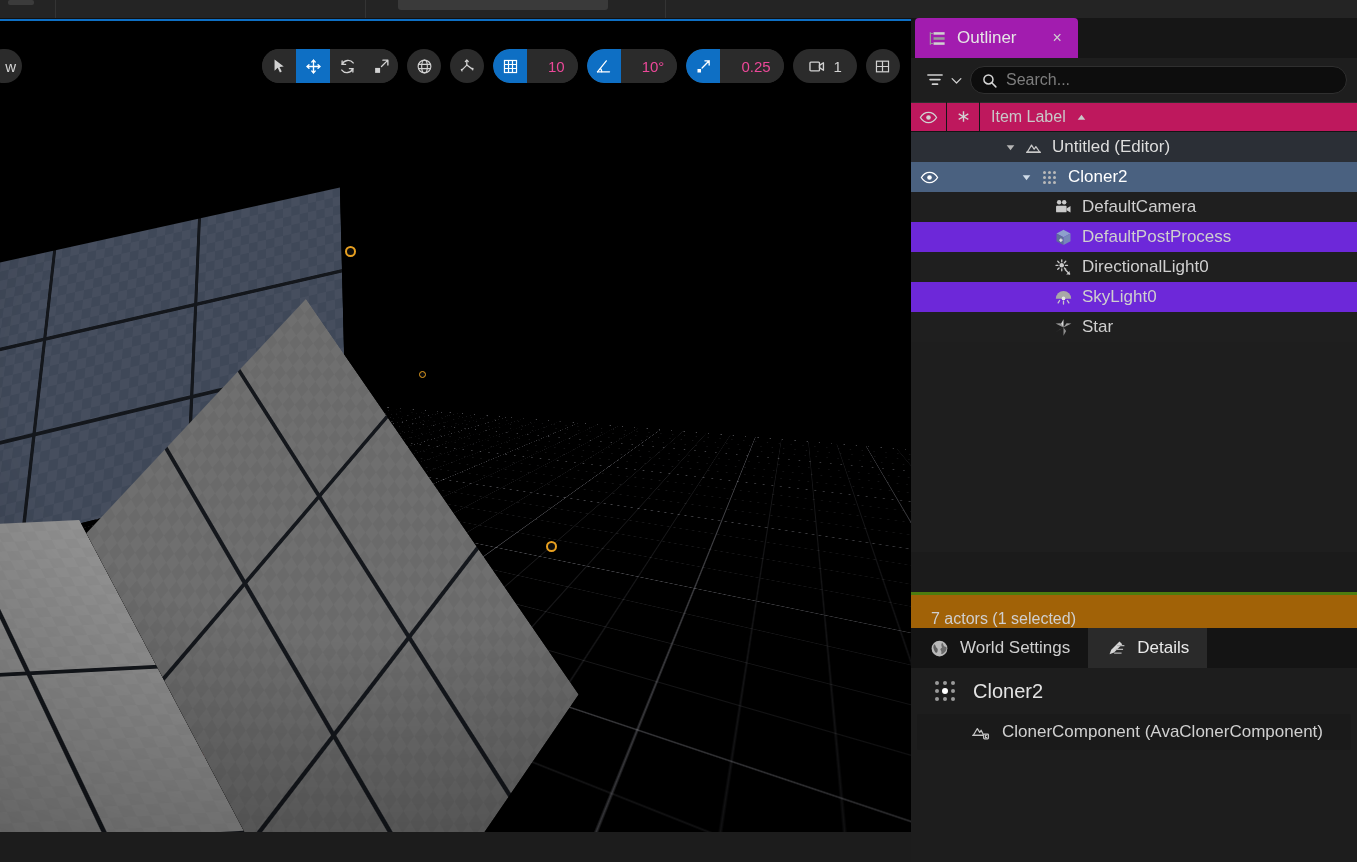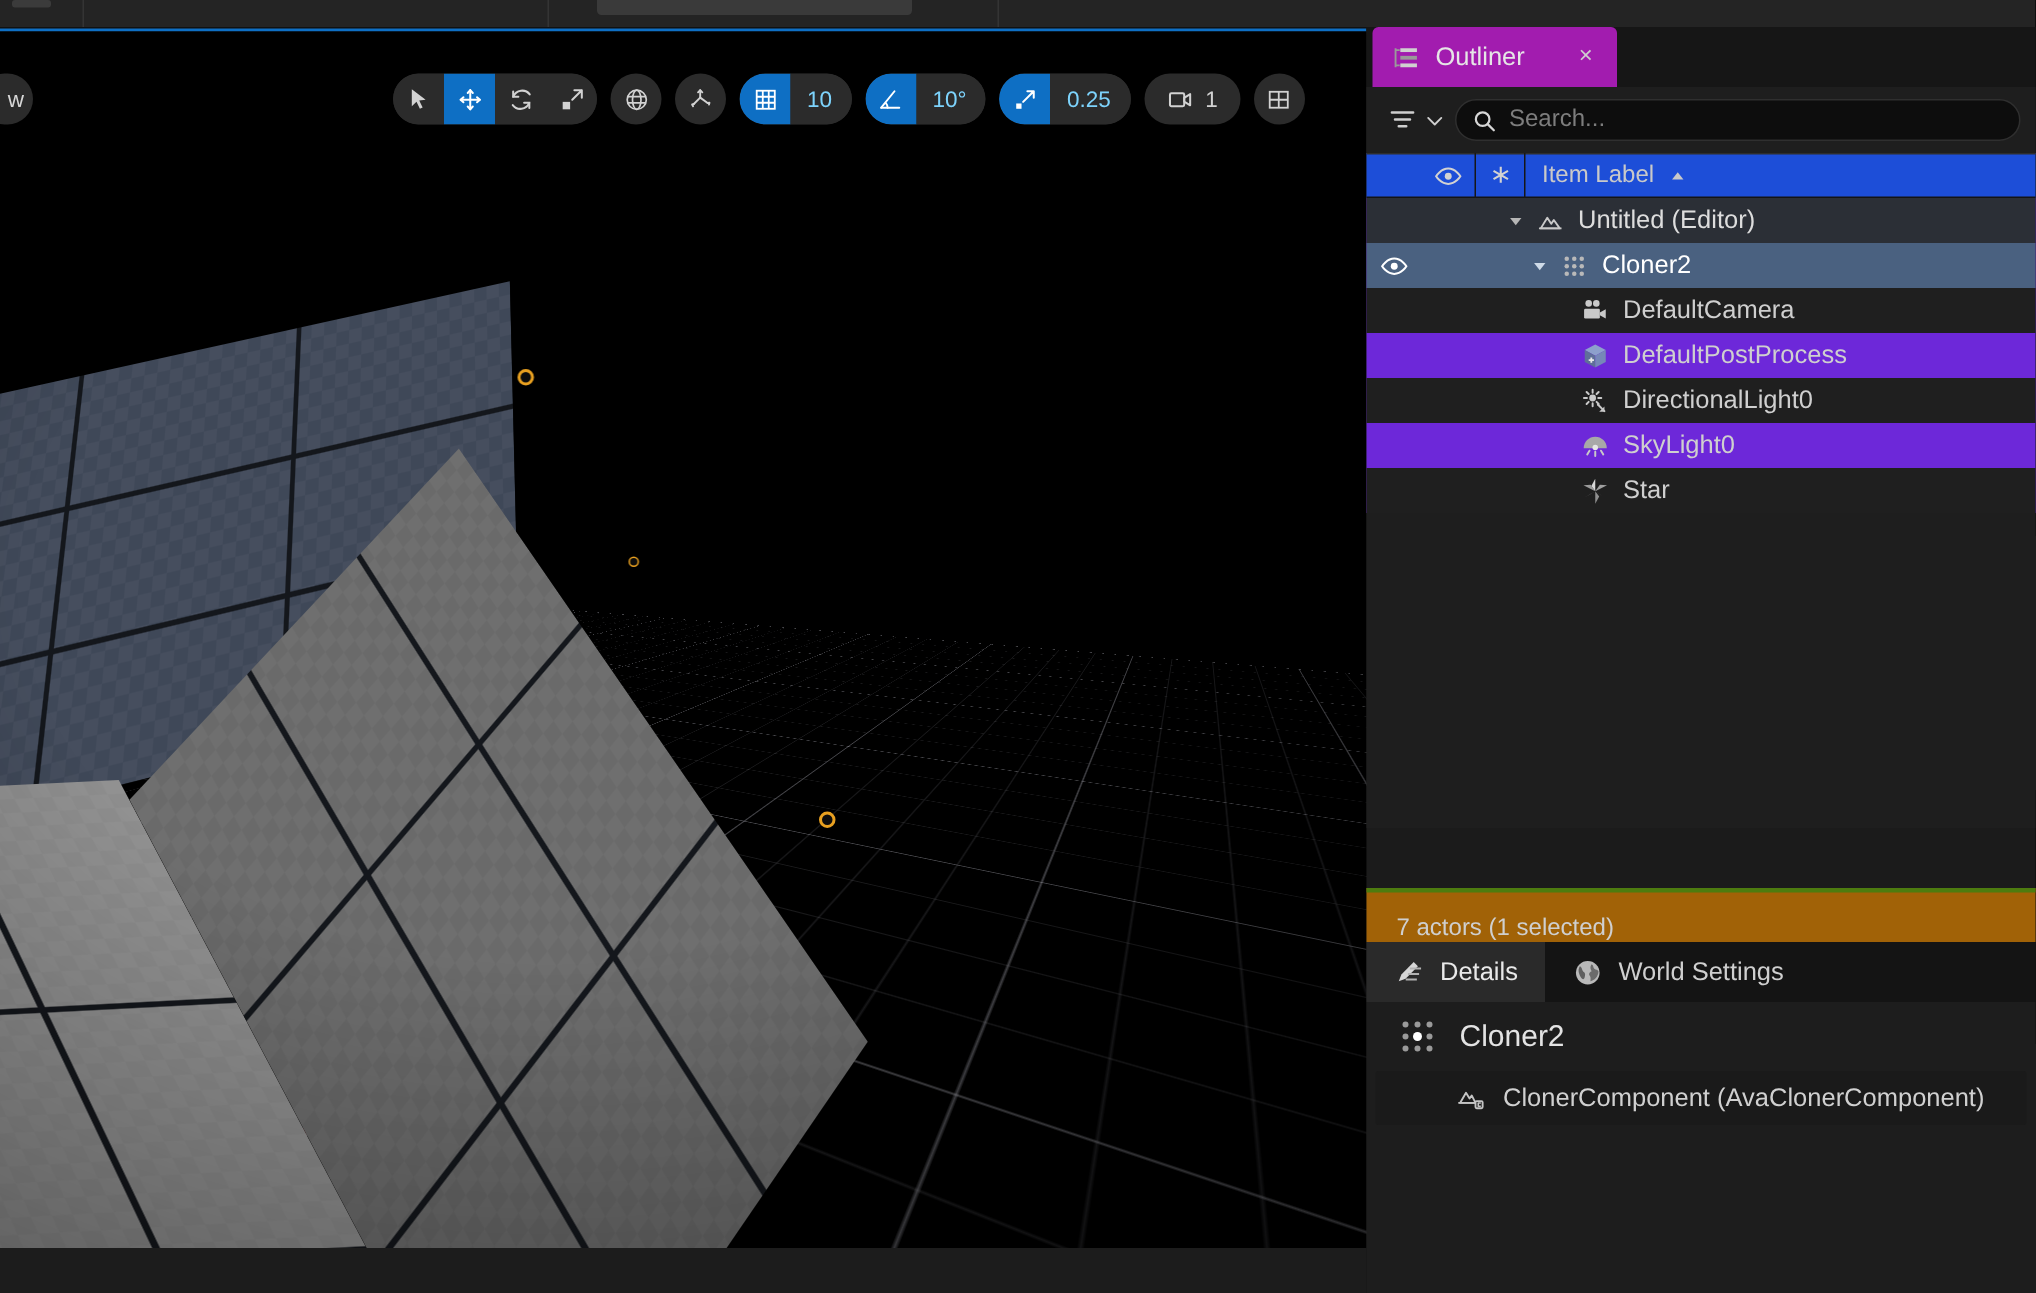--- a/index.html
+++ b/index.html
@@ -73,22 +73,22 @@
   
   .vp-toolbar { position:absolute; left:262px; top:28px; height:34px; display:flex; align-items:center; gap:9px; }
   .tgroup { display:flex; align-items:center; height:34px; background:#2b2b2b; border-radius:17px; overflow:hidden; }
   .tbtn { width:34px; height:34px; display:flex; align-items:center; justify-content:center;
           color:#d2d2d2; background:#2b2b2b; cursor:pointer; }
   .tbtn.first { border-radius:17px 0 0 17px; }
   .tbtn.last { border-radius:0 17px 17px 0; }
   .tbtn.solo { border-radius:17px; }
   .tbtn.active { background:#0e6fc4; color:#fff; }
   .tbtn svg { width:17px; height:17px; display:block; }
-  .tval { height:34px; min-width:38px; padding:0 11px; display:flex; align-items:center; justify-content:center;
-          background:#2b2b2b; color:#7dd3fc; font-size:15px; cursor:pointer; }
+  .tval { height:34px; min-width:38px; padding:0 21px; display:flex; align-items:center; justify-content:center;
+          background:#2b2b2b; color:#ec4899; font-size:15px; cursor:pointer; }
   .tval.last { border-radius:0 17px 17px 0; padding-right:13px; }
   .cam-pill { display:flex; align-items:center; gap:7px; height:34px; padding:0 15px;
               background:#2b2b2b; border-radius:17px; color:#d2d2d2; font-size:15px; cursor:pointer; }
   .vp-label { position:absolute; left:-14px; top:28px; width:36px; height:34px; background:#2b2b2b;
               border-radius:17px; color:#d6d6d6; font-size:15px; display:flex; align-items:center;
               justify-content:flex-end; padding-right:6px; cursor:pointer; }
 
   
   .right-col { position:absolute; left:911px; top:18px; width:446px; height:844px; background:#1b1b1b; }
 
@@ -102,22 +102,22 @@
   .tab .tab-close { color:#cfcfcf; font-size:16px; margin-left:26px; cursor:pointer; }
 
   .ol-body { position:absolute; left:0; top:40px; width:446px; height:494px; background:#1e1e1e; }
 
   .filter-row { display:flex; align-items:center; height:44px; padding:0 10px 0 14px; gap:6px; background:#1e1e1e; }
   .filter-btn { display:flex; align-items:center; gap:4px; color:#cfcfcf; cursor:pointer; }
   .search-box { flex:1; height:28px; display:flex; align-items:center; gap:8px; padding:0 10px;
                 background:#0d0d0d; border:1px solid #2f2f2f; border-radius:14px; cursor:text; }
   .search-box .ph { color:#7d7d7d; font-size:16px; }
 
-  .col-head { display:flex; align-items:center; height:30px; background:#1d4ed8;
-              border-top:1px solid #2e2e2e; border-bottom:1px solid #141414;padding-left:37px; }
+  .col-head { display:flex; align-items:center; height:30px; background:#be185d;
+              border-top:1px solid #2e2e2e; border-bottom:1px solid #141414; }
   .col-head .c { display:flex; align-items:center; justify-content:center; height:30px;
                  border-right:1px solid #161616; color:#c9c9c9; }
   .col-eye { width:36px; } .col-star { width:33px; }
   .col-label { flex:1; justify-content:flex-start !important; padding-left:11px; gap:9px; font-size:16px; border-right:none !important; }
 
   .tree { background:#6d28d9; }
   .row { position:relative; display:flex; align-items:center; height:30px; cursor:pointer; }
   .row.alt { background:#1f1f1f; }
   .row.root { background:#2b2f36; }
   .row.sel { background:#4a6180; }
@@ -490,34 +490,34 @@
           </div>
           <span class="lbl">Star</span>
         </div>
       </div>
 
       <div class="status-bar">
         <span>7 actors (1 selected)</span>
       </div>
 
       <div class="det-tabs">
-        <div class="det-tab active">
-          <svg viewBox="0 0 24 24" width="21" height="21">
-            <path d="M4 18.5l2-5.2 9.4-9.4 3.2 3.2L9.2 16.5z" fill="#d6d6d6"></path>
-            <path d="M12.5 8.8h8.5M11 13h8.5M9.3 17.2h8.5" stroke="#b2b2b2" stroke-width="1.5"></path>
-          </svg>
-          <span>Details</span>
-        </div>
         <div class="det-tab">
           <svg viewBox="0 0 24 24" width="21" height="21">
             <circle cx="12" cy="12" r="9" fill="#b9b9b9"></circle>
             <path d="M6 7c2 1 1.5 3.5 3 4.5s1 3 .5 4.5-2 1-3-1S4 10 6 7z" fill="#5f5f5f"></path>
             <path d="M15 5.5c1.5 1 1 2.5 2 3.5s2.5.5 3.2 2c-.3 4-3 6.8-6.2 7.4.4-2 .2-3.4-.6-4.3-1-1.2.2-2.6 1.6-3.2-.8-1.5-1.6-3.4 0-5.4z" fill="#6b6b6b"></path>
           </svg>
           <span>World Settings</span>
+        </div>
+        <div class="det-tab active">
+          <svg viewBox="0 0 24 24" width="21" height="21">
+            <path d="M4 18.5l2-5.2 9.4-9.4 3.2 3.2L9.2 16.5z" fill="#d6d6d6"></path>
+            <path d="M12.5 8.8h8.5M11 13h8.5M9.3 17.2h8.5" stroke="#b2b2b2" stroke-width="1.5"></path>
+          </svg>
+          <span>Details</span>
         </div>
       </div>
 
       <div class="det-body">
         <div class="det-head">
           <div class="dots9">
             <i></i>
               <i></i>
               <i></i>
               <i></i>

